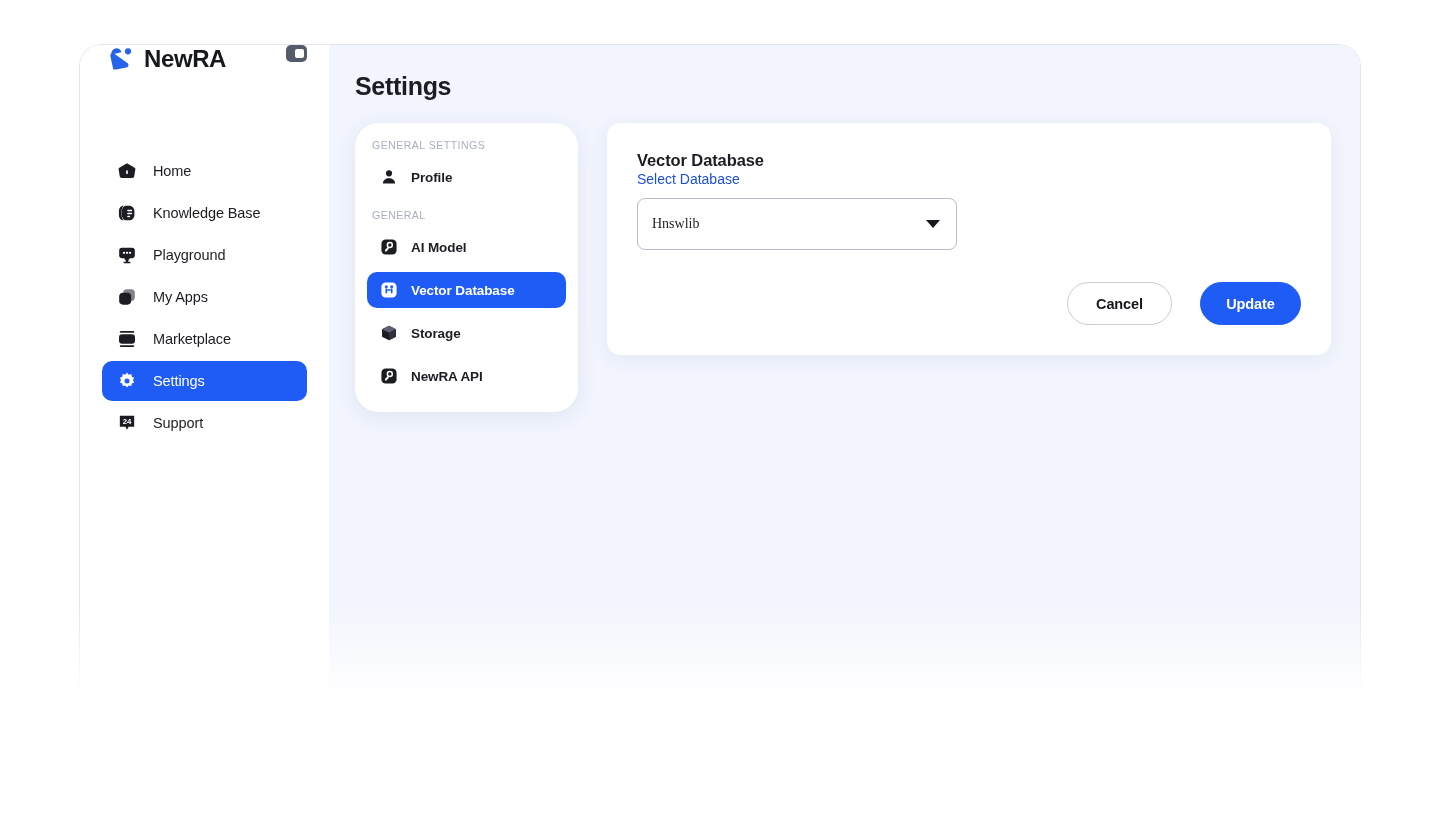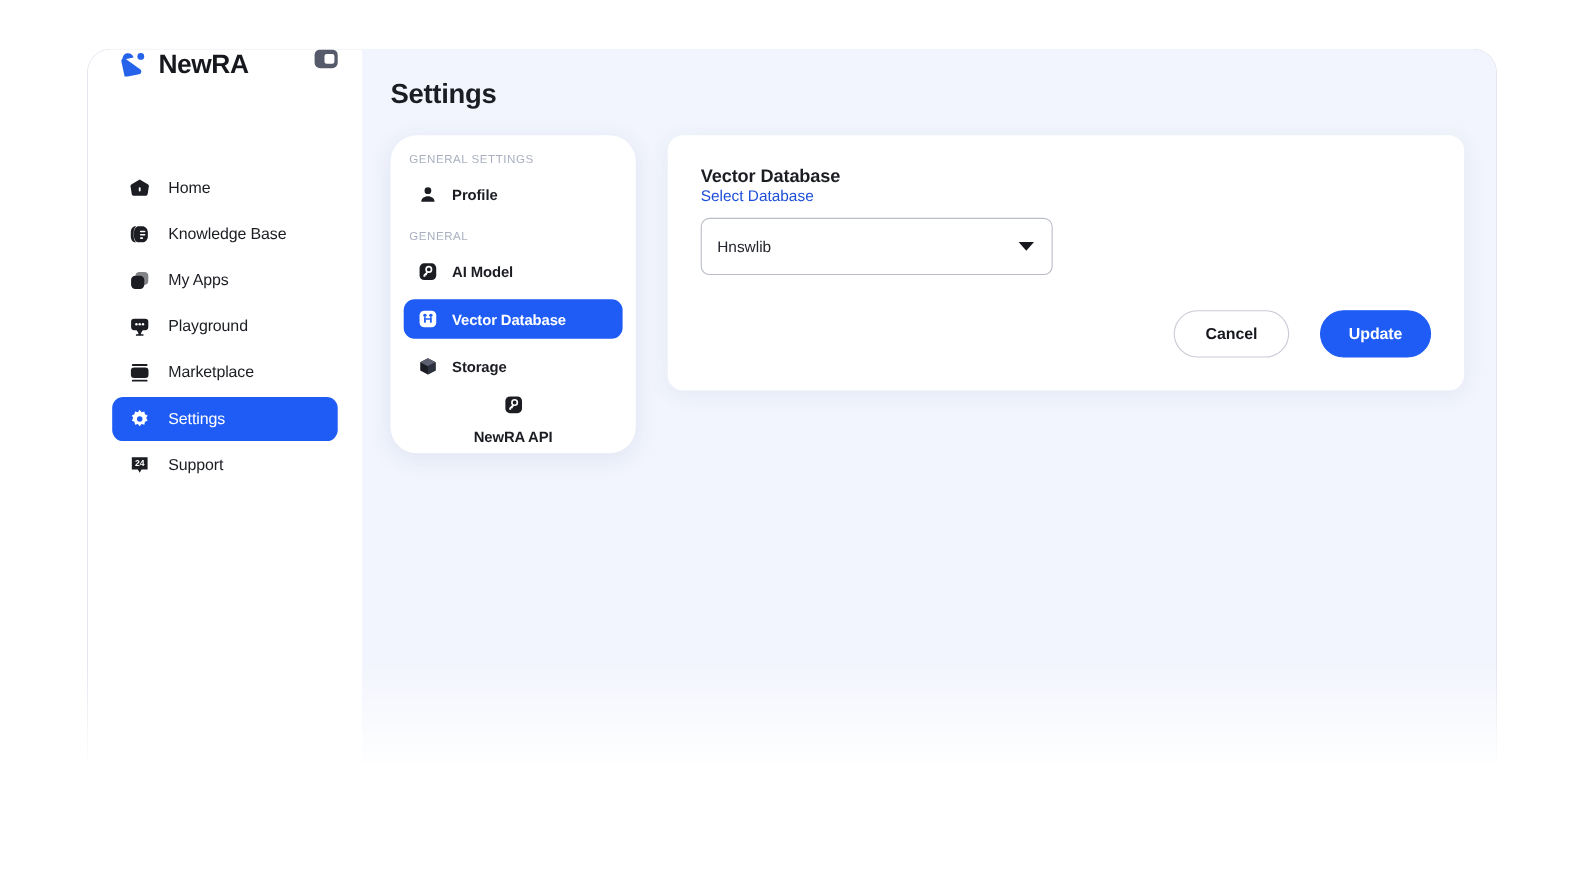--- a/index.html
+++ b/index.html
@@ -115,21 +115,21 @@
   }
   .menu-section-title.second { margin-top: 14px; }
   .menu-item {
     display: flex; align-items: center; gap: 13px;
     height: 36px;
     padding: 0 12px;
     border-radius: 10px;
     cursor: pointer;
     margin-bottom: 7px;
   }
-  .menu-item:last-child { margin-bottom: 0; flex-direction: column; }
+  .menu-item:last-child { margin-bottom: 0; }
   .menu-icon {
     width: 19px; height: 19px; flex: 0 0 19px;
     display: flex; align-items: center; justify-content: center;
     color: #1b1d23;
   }
   .menu-icon svg { display: block; }
   .menu-label {
     font-size: 13.5px; font-weight: 700; color: #1b1d23; letter-spacing: -0.1px;
   }
   .menu-item.active { background: #1f5cf5; }
@@ -154,20 +154,21 @@
   }
   #select-wrap {
     margin-top: 10px;
     width: 320px; height: 52px;
     border: 1px solid #b9bdc7;
     border-radius: 8px;
     display: flex; align-items: center;
     padding: 16px 14px;
     cursor: pointer;
     background: #ffffff;
+    font-family: Liberation Serif, serif;
   }
   #select-value { flex: 1; font-size: 14px; color: #22252b; }
   #select-caret {
     width: 0; height: 0;
     border-left: 7px solid transparent;
     border-right: 7px solid transparent;
     border-top: 8px solid #16181d;
     margin-right: 2px;
   }
   #button-row {
@@ -237,38 +238,38 @@
             <rect x="12.2" y="11.6" width="6" height="1.8" rx=".9" fill="#ffffff"></rect>
             <rect x="12.2" y="15.2" width="3.6" height="1.8" rx=".9" fill="#ffffff"></rect>
           </svg>
         </span>
         <span class="nav-label">Knowledge Base</span>
       </div>
 
       <div class="nav-item">
         <span class="nav-icon">
           <svg viewBox="0 0 24 24" width="20" height="20" fill="currentColor" aria-hidden="true">
-            <rect x="7.4" y="2.8" width="14" height="14" rx="4.4" opacity=".55"></rect>
-            <rect x="2.6" y="6.8" width="14.4" height="14.4" rx="4.6"></rect>
-          </svg>
-        </span>
-        <span class="nav-label">My Apps</span>
-      </div>
-
-      <div class="nav-item">
-        <span class="nav-icon">
-          <svg viewBox="0 0 24 24" width="20" height="20" fill="currentColor" aria-hidden="true">
             <rect x="2.6" y="3.4" width="18.8" height="12.4" rx="3.4"></rect>
             <path d="M8.4 15.2h7.2l-2.1 3.6v1.4h2.6v1.6H7.9v-1.6h2.6v-1.4l-2.1-3.6z"></path>
             <circle cx="8.4" cy="9.4" r="1.35" fill="#ffffff"></circle>
             <circle cx="12" cy="9.4" r="1.35" fill="#ffffff"></circle>
             <circle cx="15.6" cy="9.4" r="1.35" fill="#ffffff"></circle>
           </svg>
         </span>
         <span class="nav-label">Playground</span>
+      </div>
+
+      <div class="nav-item">
+        <span class="nav-icon">
+          <svg viewBox="0 0 24 24" width="20" height="20" fill="currentColor" aria-hidden="true">
+            <rect x="7.4" y="2.8" width="14" height="14" rx="4.4" opacity=".55"></rect>
+            <rect x="2.6" y="6.8" width="14.4" height="14.4" rx="4.6"></rect>
+          </svg>
+        </span>
+        <span class="nav-label">My Apps</span>
       </div>
 
       <div class="nav-item">
         <span class="nav-icon">
           <svg viewBox="0 0 24 24" width="20" height="20" fill="currentColor" aria-hidden="true">
             <rect x="3.4" y="2.4" width="17.2" height="2.1" rx="1.05"></rect>
             <rect x="2.4" y="6.2" width="19.2" height="11.4" rx="3.6"></rect>
             <rect x="3.4" y="19.4" width="17.2" height="2.1" rx="1.05"></rect>
           </svg>
         </span>

